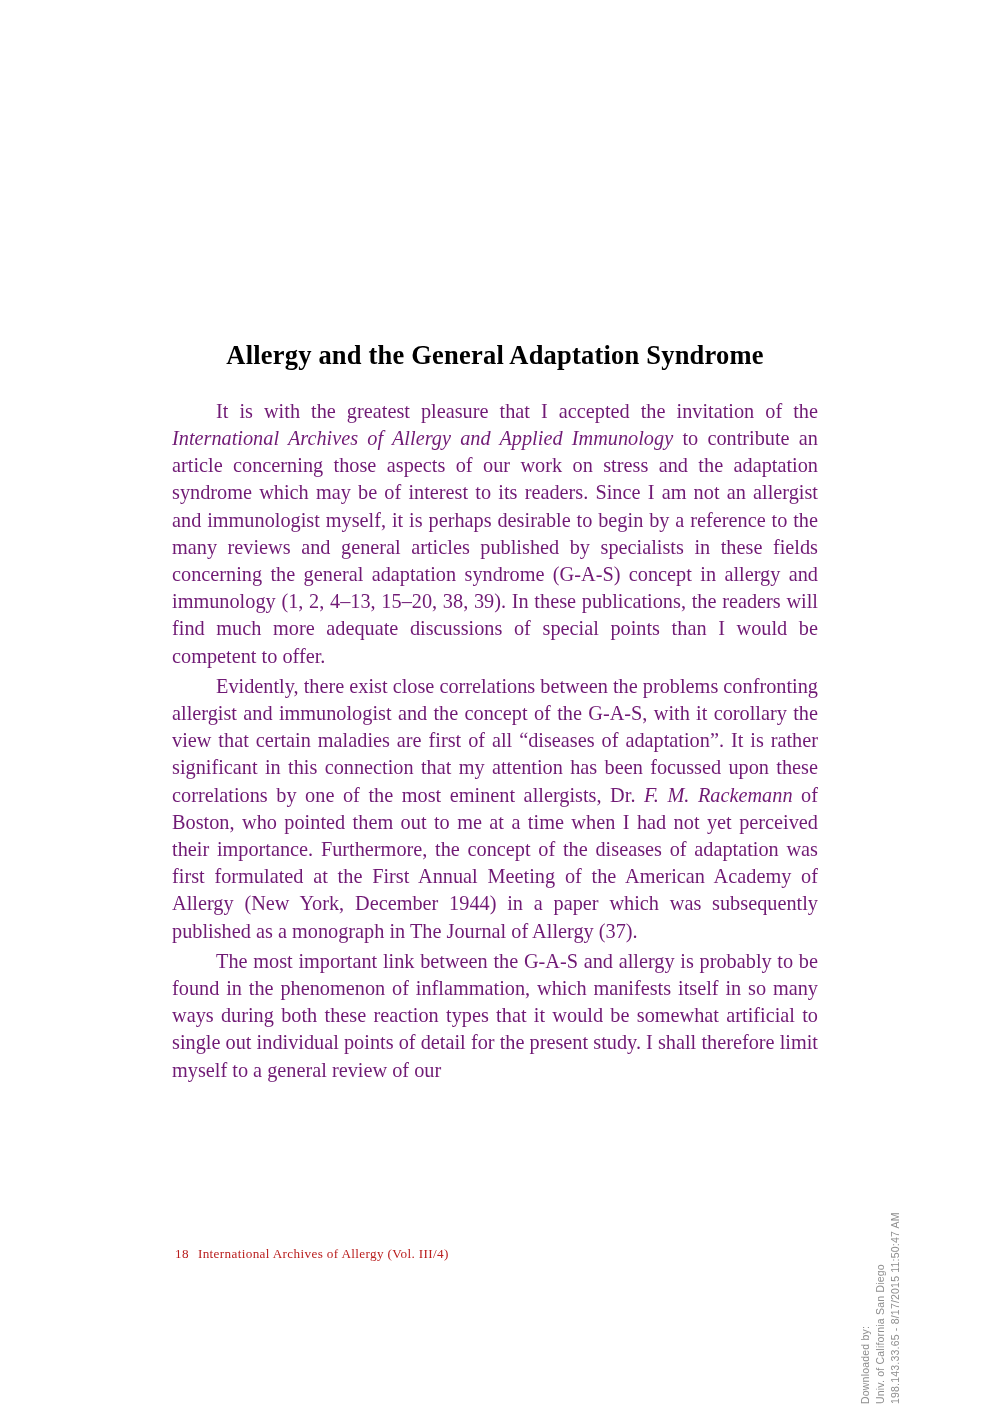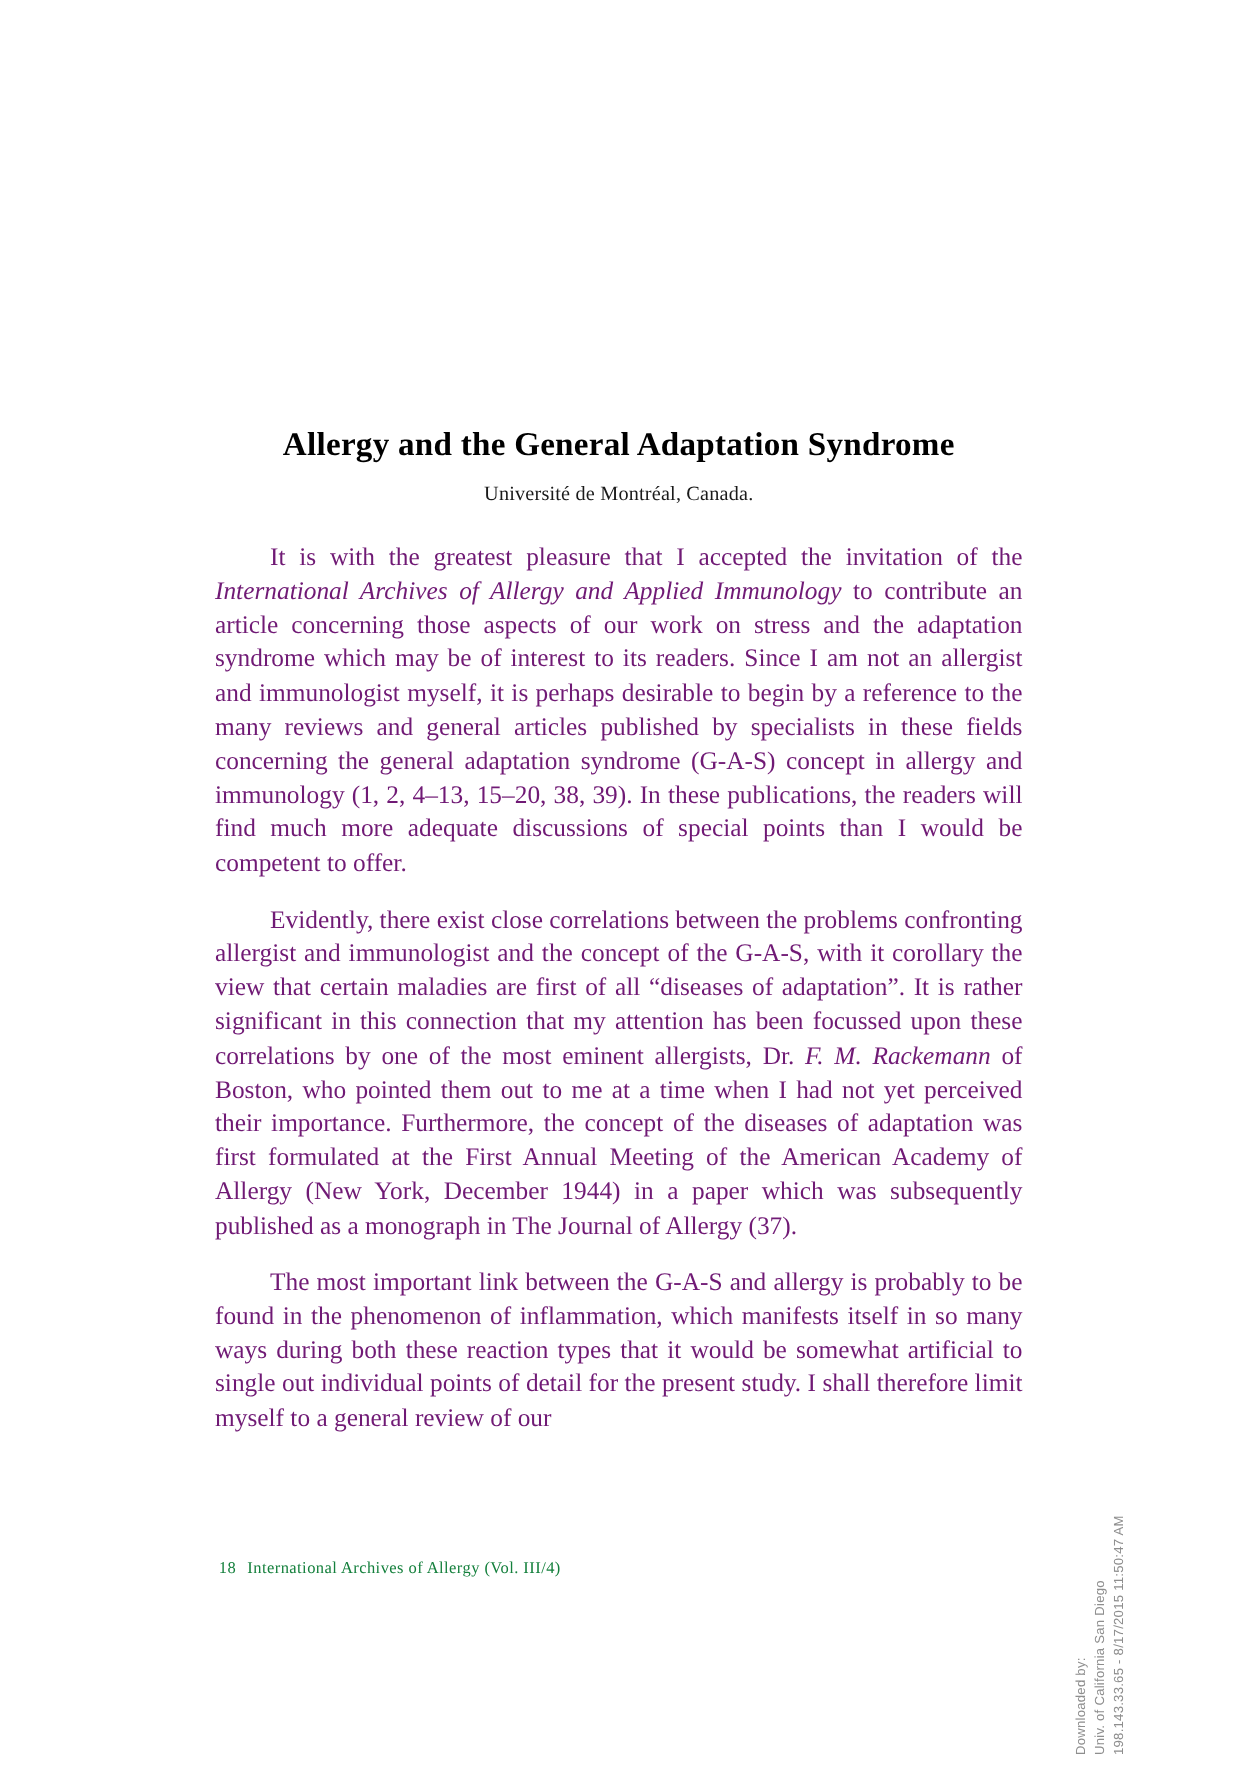--- a/index.html
+++ b/index.html
@@ -54,32 +54,32 @@
     line-height: 27.2px;
     text-align: justify;
     text-justify: inter-word;
     margin: 0;
     text-indent: 44px;
     color: #701a75;
     -webkit-hyphens: none;
     hyphens: none;
   }
   .body-copy p + p {
-    margin-top: 18px;
+    margin-top: 3px;
   }
   .body-copy em {
     font-style: italic;
   }
   .footer-line {
     position: absolute;
     left: 175px;
     top: 1246px;
     font-size: 13.2px;
     letter-spacing: 0.35px;
-    color: #15803d;
+    color: #b91c1c;
     white-space: nowrap;
   }
   .footer-line .page-num {
     margin-right: 9px;
   }
   .download-stamp {
     position: absolute;
     right: 6px;
     bottom: 14px;
     width: 44px;
@@ -106,21 +106,20 @@
 <body>
 
 <div class="page">
 
   <div class="content">
 
     <h1 class="doc-title">Allergy and the General Adaptation Syndrome</h1>
 
 
     <div class="affiliation">
-      <div>Université de Montréal, Canada.</div>
     </div>
 
     <div class="body-copy">
 
       <p><span>It is with the greatest pleasure that I accepted the invitation of the </span><em>International Archives of Allergy and Applied Immunology</em><span> to contribute an article concerning those aspects of our work on stress and the adaptation syndrome which may be of interest to its readers. Since I am not an allergist and immunologist myself, it is perhaps desirable to begin by a reference to the many reviews and general articles published by specialists in these fields concerning the general adaptation syndrome (G-A-S) concept in allergy and immunology (1, 2, 4–13, 15–20, 38, 39). In these publications, the readers will find much more adequate discussions of special points than I would be competent to offer.</span></p>
 
       <p><span>Evidently, there exist close correlations between the problems confronting allergist and immunologist and the concept of the G-A-S, with it corollary the view that certain maladies are first of all “diseases of adaptation”. It is rather significant in this connection that my attention has been focussed upon these correlations by one of the most eminent allergists, Dr. </span><em>F. M. Rackemann</em><span> of Boston, who pointed them out to me at a time when I had not yet perceived their importance. Furthermore, the concept of the diseases of adaptation was first formulated at the First Annual Meeting of the American Academy of Allergy (New York, December 1944) in a paper which was subsequently published as a monograph in The Journal of Allergy (37).</span></p>
 
       <p>The most important link between the G-A-S and allergy is probably to be found in the phenomenon of inflammation, which manifests itself in so many ways during both these reaction types that it would be somewhat artificial to single out individual points of detail for the present study. I shall therefore limit myself to a general review of our</p>
 

